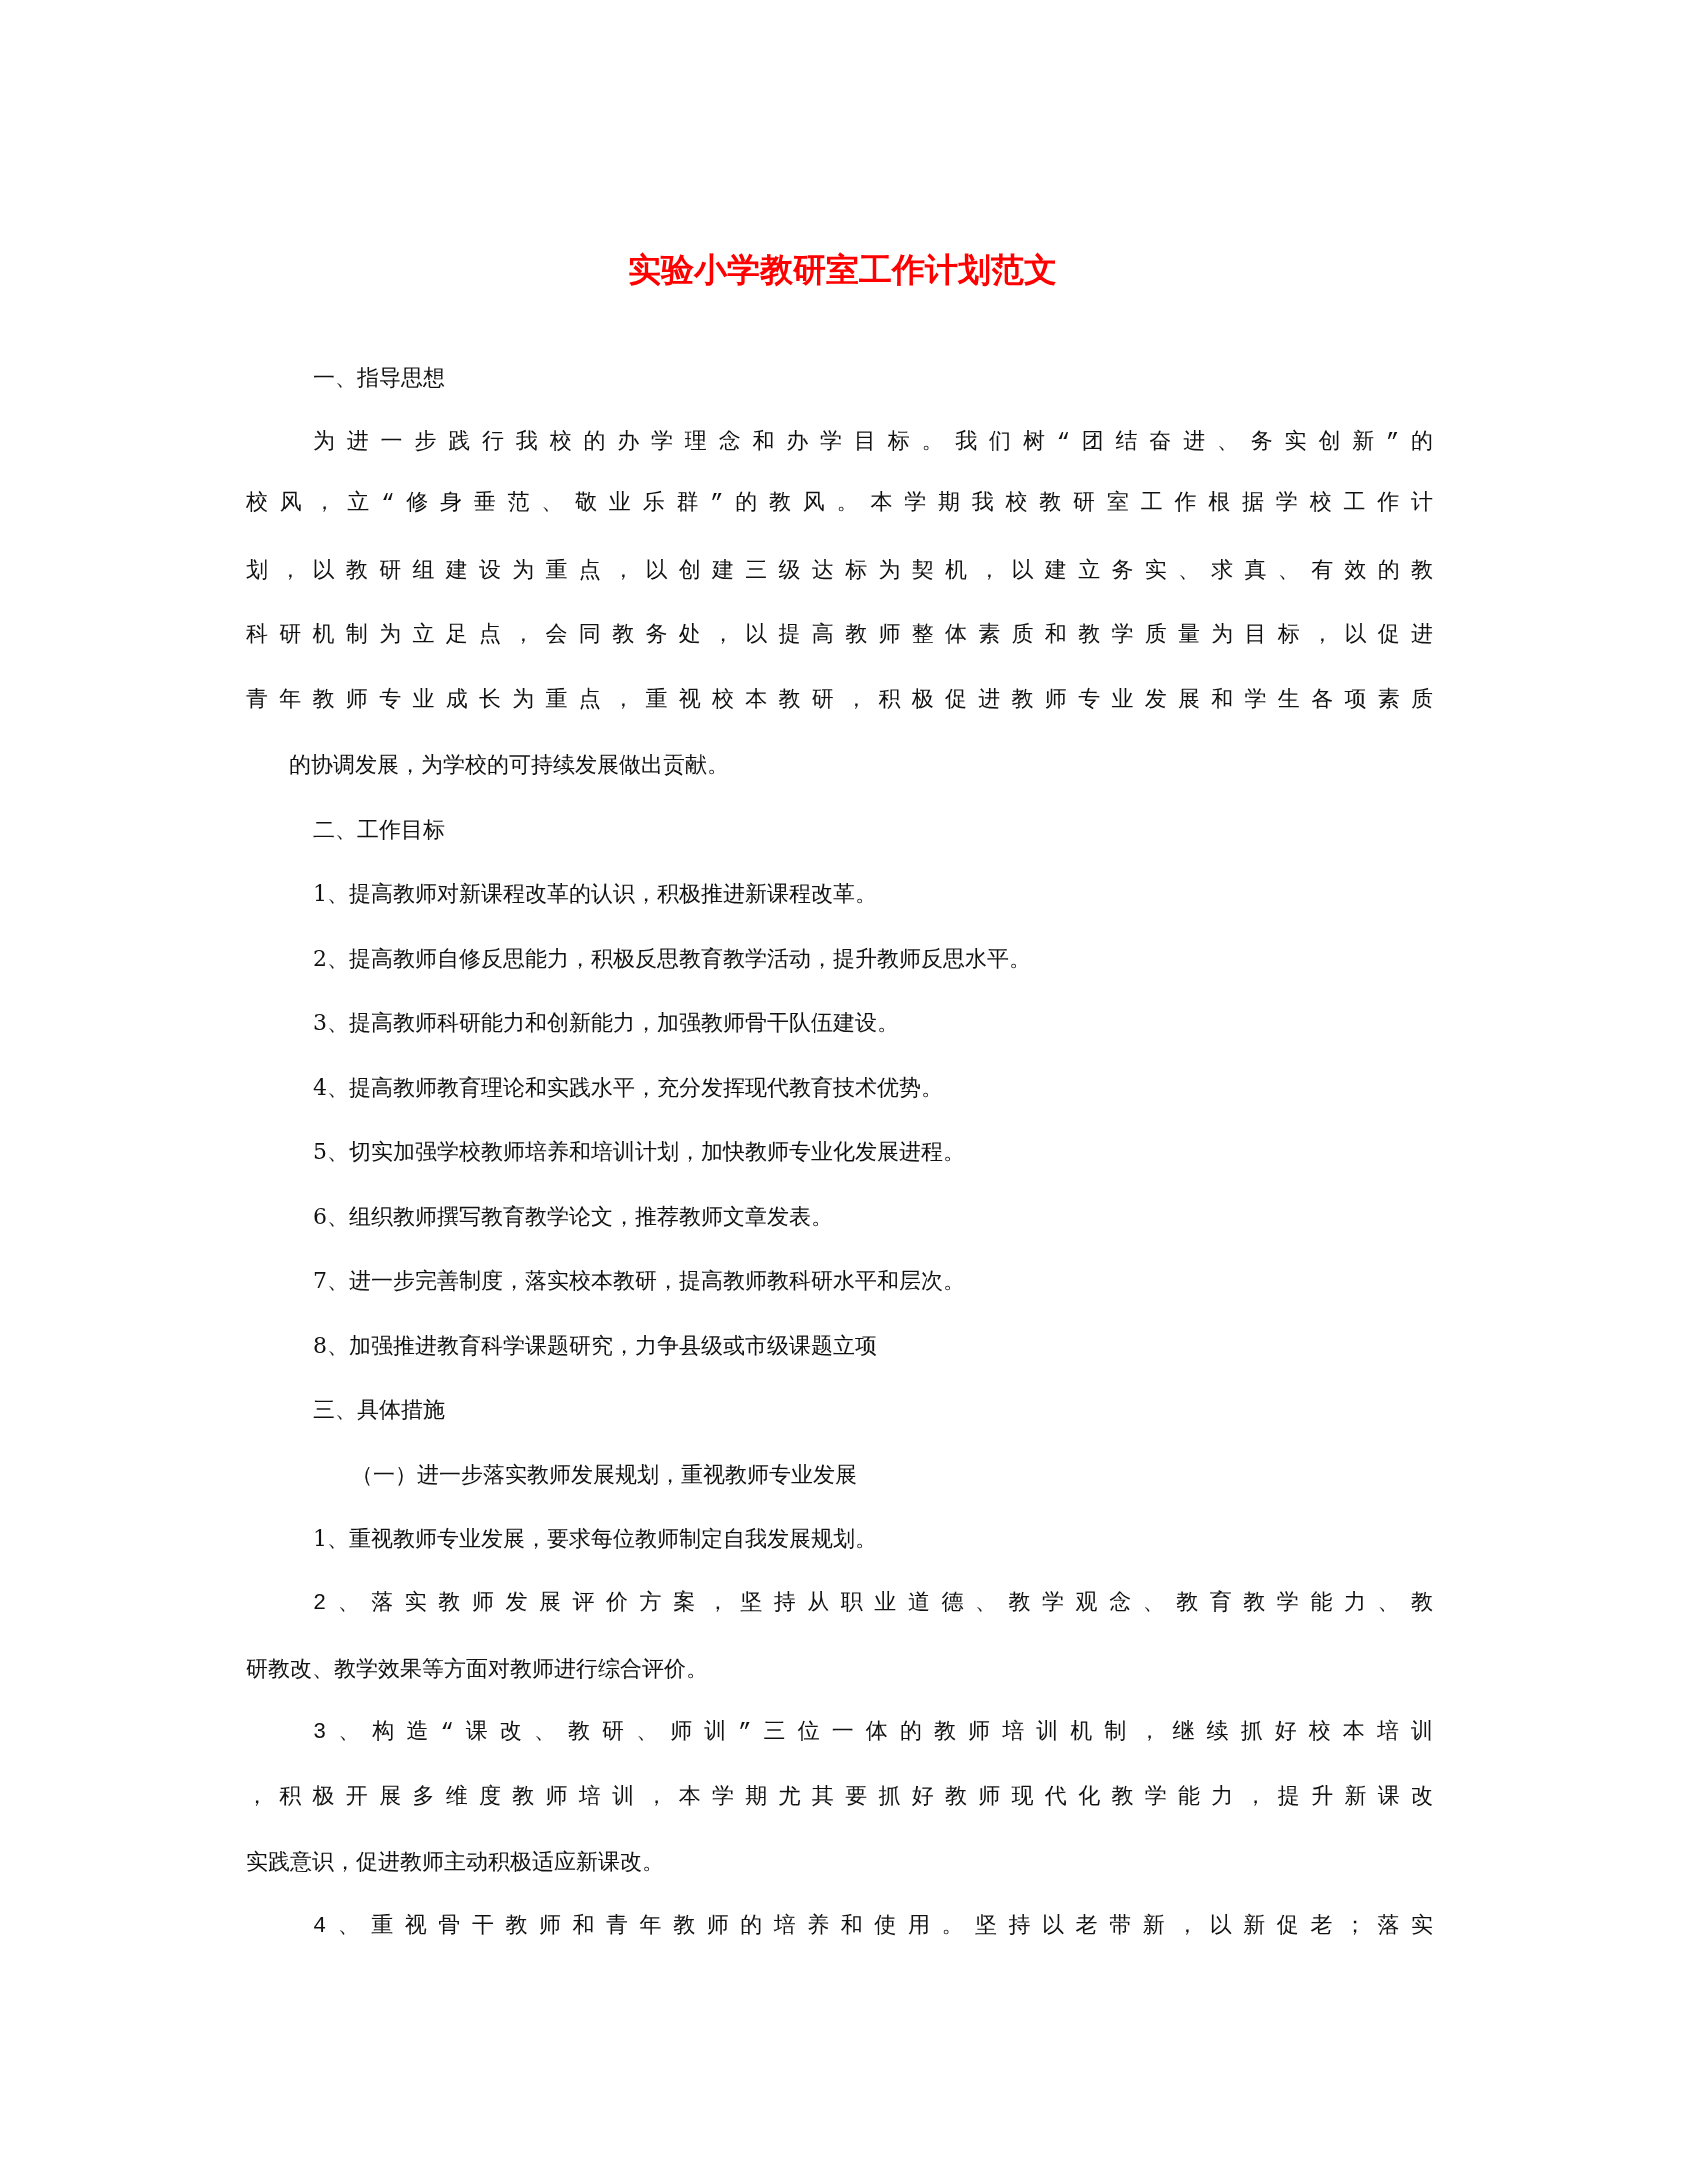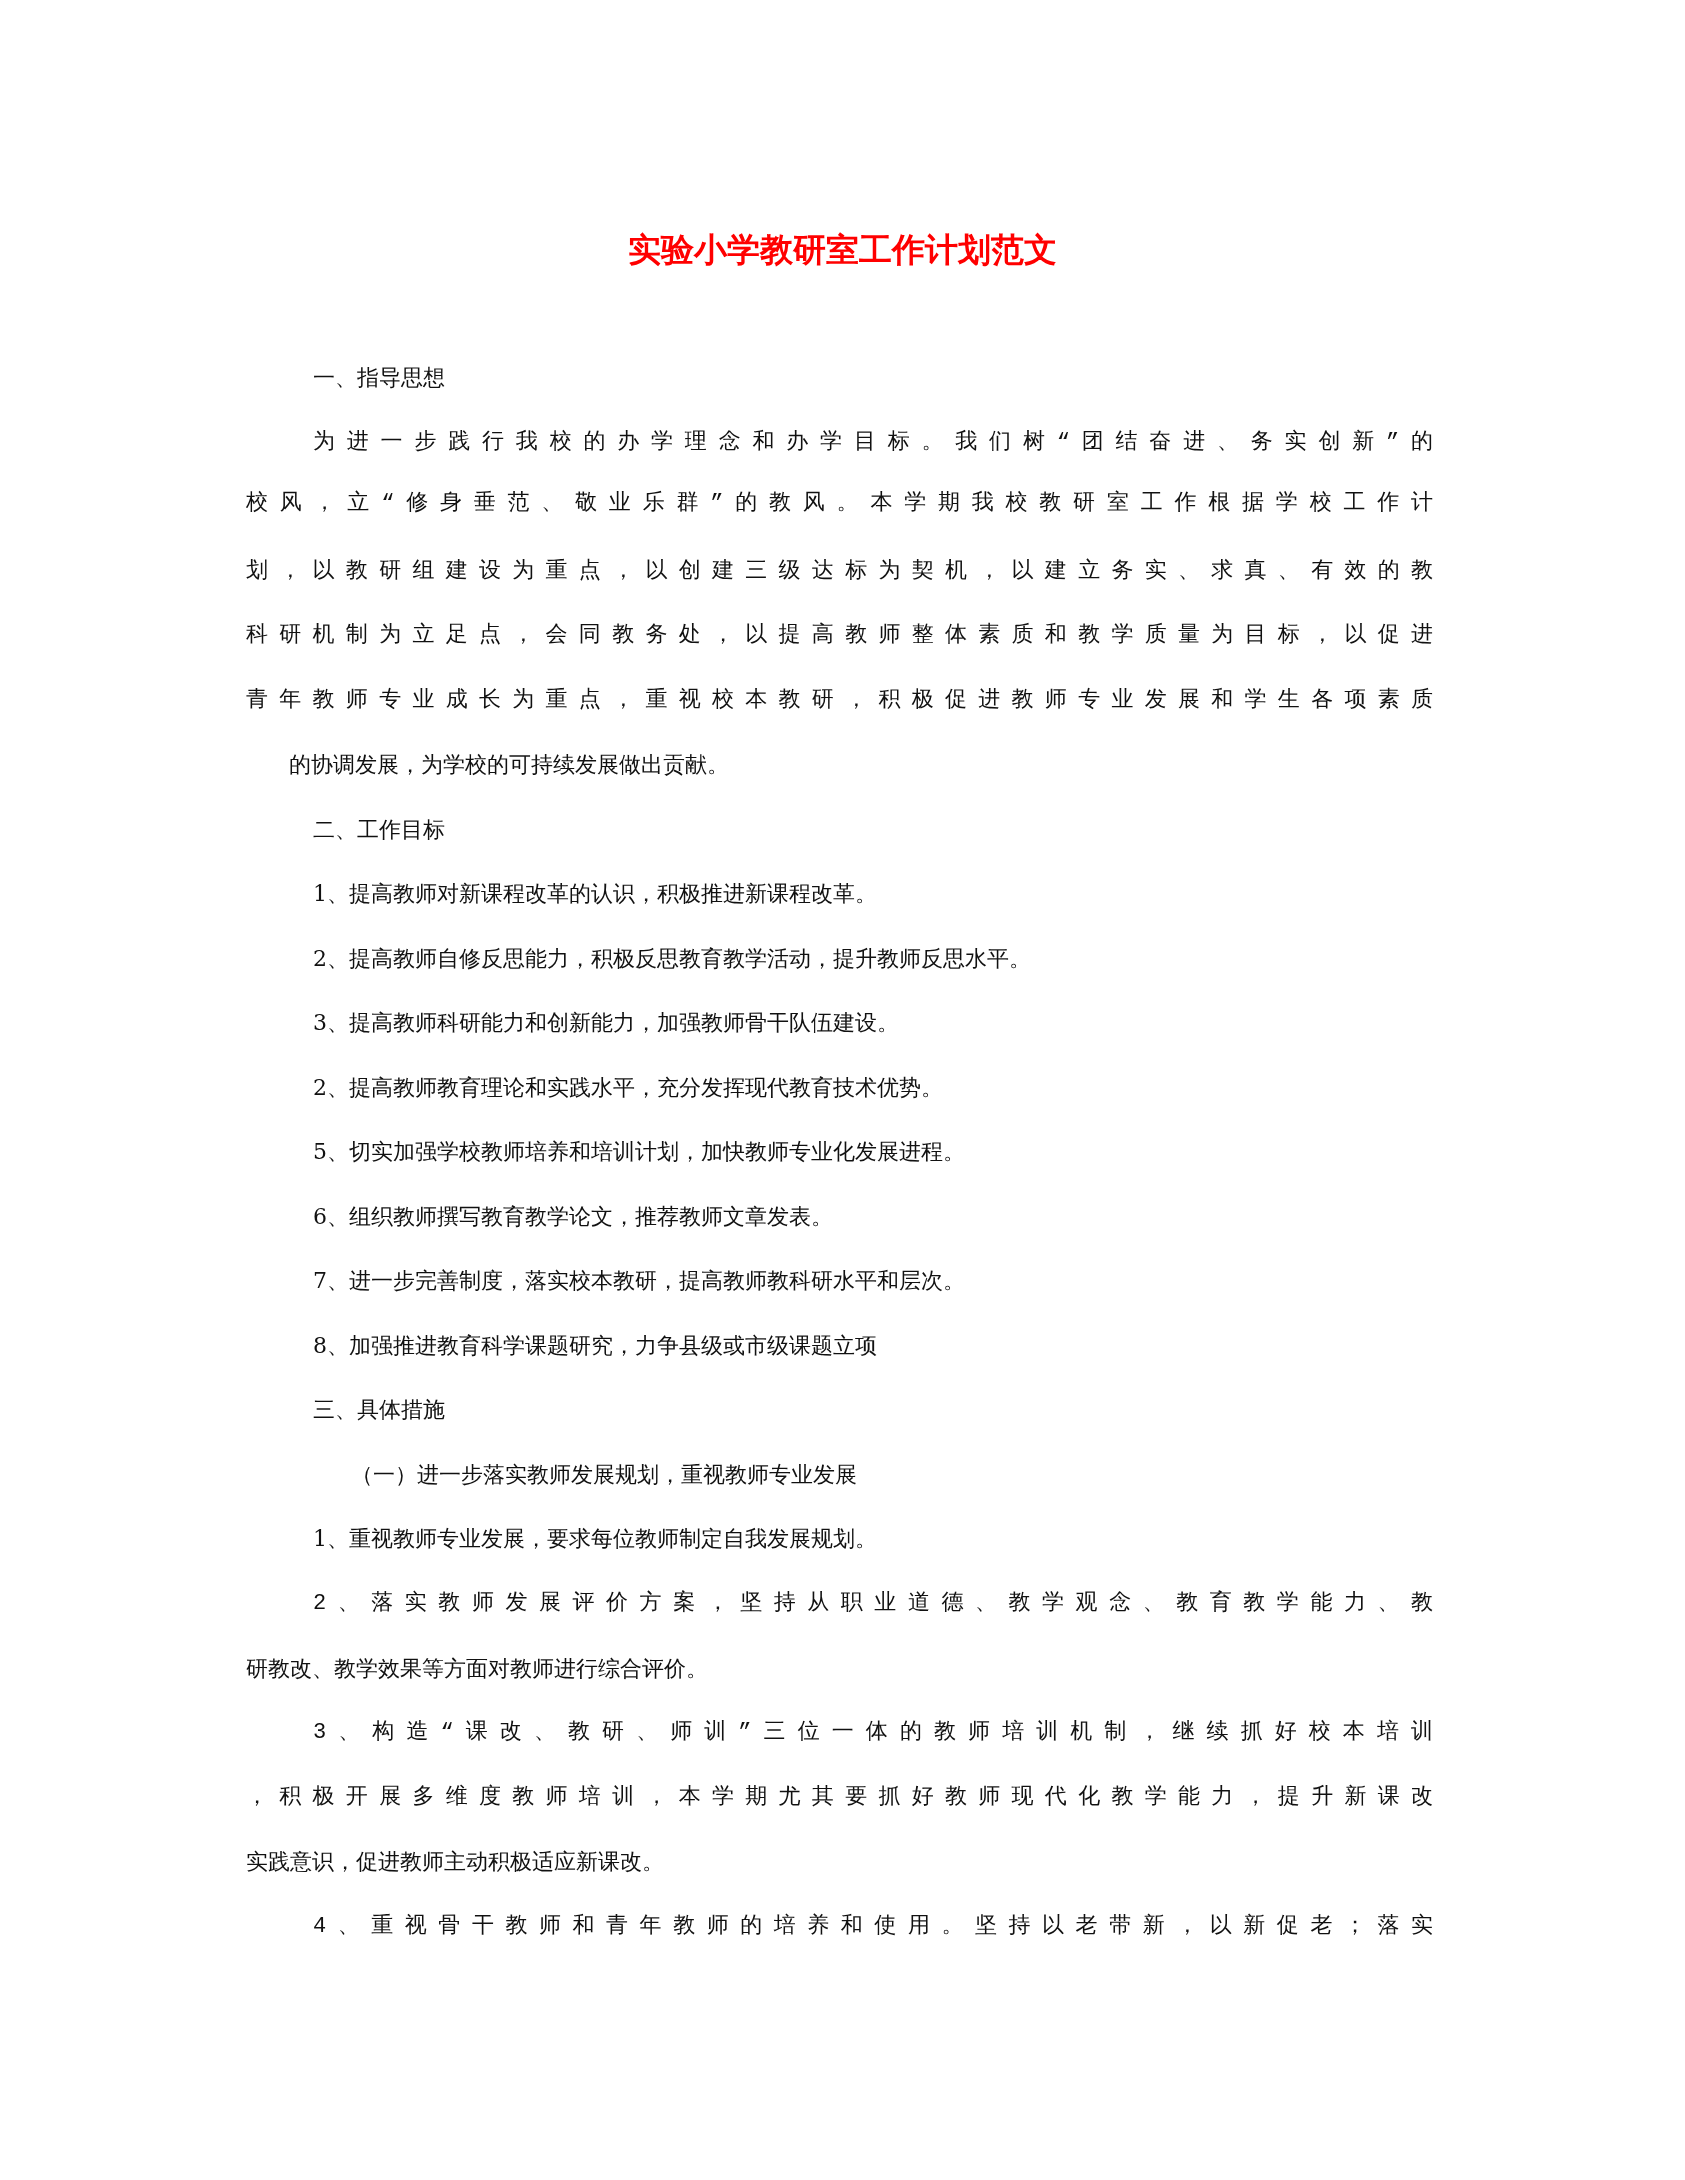--- a/index.html
+++ b/index.html
@@ -11,34 +11,34 @@
   .line { position: absolute; left: 246px; width: 1187px; font-size: 22px; line-height: 39px;
           white-space: nowrap; }
   .line.indent { left: 313px; width: 1120px; }
   .line.full { text-align: justify; text-align-last: justify; white-space: normal; font-family: Liberation Mono, monospace; }
   .line.sub { left: 323px; }
 </style>
 </head>
 <body>
 
 <div class="page">
-  <div class="title" id="doc-title" style="color: rgb(255, 0, 0);">实验小学教研室工作计划范文</div>
+  <div class="title" id="doc-title" style="color: rgb(255, 0, 0); margin-top: 20px;">实验小学教研室工作计划范文</div>
   <div id="lines">
       <div class="line indent" style="top: 358px;">一、指导思想</div>
       <div class="line indent full" style="top: 423px;">为进一步践行我校的办学理念和办学目标。我们树“团结奋进、务实创新”的</div>
       <div class="line full" style="top: 463px; margin-top: 21px;">校风，立“修身垂范、敬业乐群”的教风。本学期我校教研室工作根据学校工作计</div>
       <div class="line full" style="top: 552px;">划，以教研组建设为重点，以创建三级达标为契机，以建立务实、求真、有效的教</div>
       <div class="line full" style="top: 616px;">科研机制为立足点，会同教务处，以提高教师整体素质和教学质量为目标，以促进</div>
       <div class="line full" style="top: 681px;">青年教师专业成长为重点，重视校本教研，积极促进教师专业发展和学生各项素质</div>
       <div class="line" style="top: 745px; margin-left: 43px;">的协调发展，为学校的可持续发展做出贡献。</div>
       <div class="line indent" style="top: 810px;">二、工作目标</div>
       <div class="line indent" style="top: 874px;">1、提高教师对新课程改革的认识，积极推进新课程改革。</div>
       <div class="line indent" style="top: 939px;">2、提高教师自修反思能力，积极反思教育教学活动，提升教师反思水平。</div>
       <div class="line indent" style="top: 1003px;">3、提高教师科研能力和创新能力，加强教师骨干队伍建设。</div>
-      <div class="line indent" style="top: 1068px;">2、提高教师教育理论和实践水平，充分发挥现代教育技术优势。</div>
+      <div class="line indent" style="top: 1068px;">4、提高教师教育理论和实践水平，充分发挥现代教育技术优势。</div>
       <div class="line indent" style="top: 1132px;">5、切实加强学校教师培养和培训计划，加快教师专业化发展进程。</div>
       <div class="line indent" style="top: 1197px;">6、组织教师撰写教育教学论文，推荐教师文章发表。</div>
       <div class="line indent" style="top: 1261px;">7、进一步完善制度，落实校本教研，提高教师教科研水平和层次。</div>
       <div class="line indent" style="top: 1326px;">8、加强推进教育科学课题研究，力争县级或市级课题立项</div>
       <div class="line indent" style="top: 1390px;">三、具体措施</div>
       <div class="line indent sub" style="top: 1455px; margin-left: 28px;">（一）进一步落实教师发展规划，重视教师专业发展</div>
       <div class="line indent" style="top: 1519px;">1、重视教师专业发展，要求每位教师制定自我发展规划。</div>
       <div class="line indent full" style="top: 1584px;">2、落实教师发展评价方案，坚持从职业道德、教学观念、教育教学能力、教</div>
       <div class="line" style="top: 1649px;">研教改、教学效果等方面对教师进行综合评价。</div>
       <div class="line indent full" style="top: 1713px;">3、构造“课改、教研、师训”三位一体的教师培训机制，继续抓好校本培训</div>

